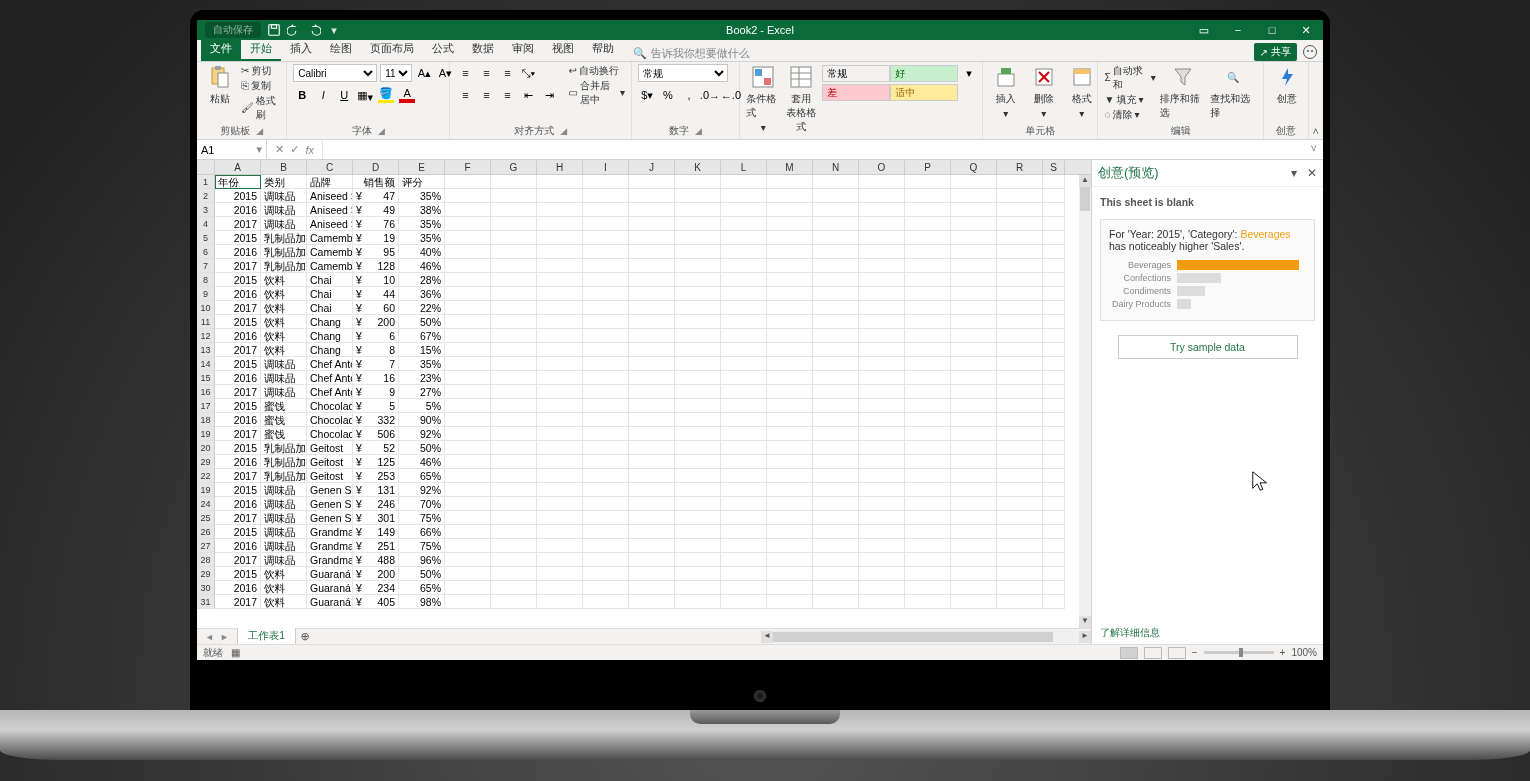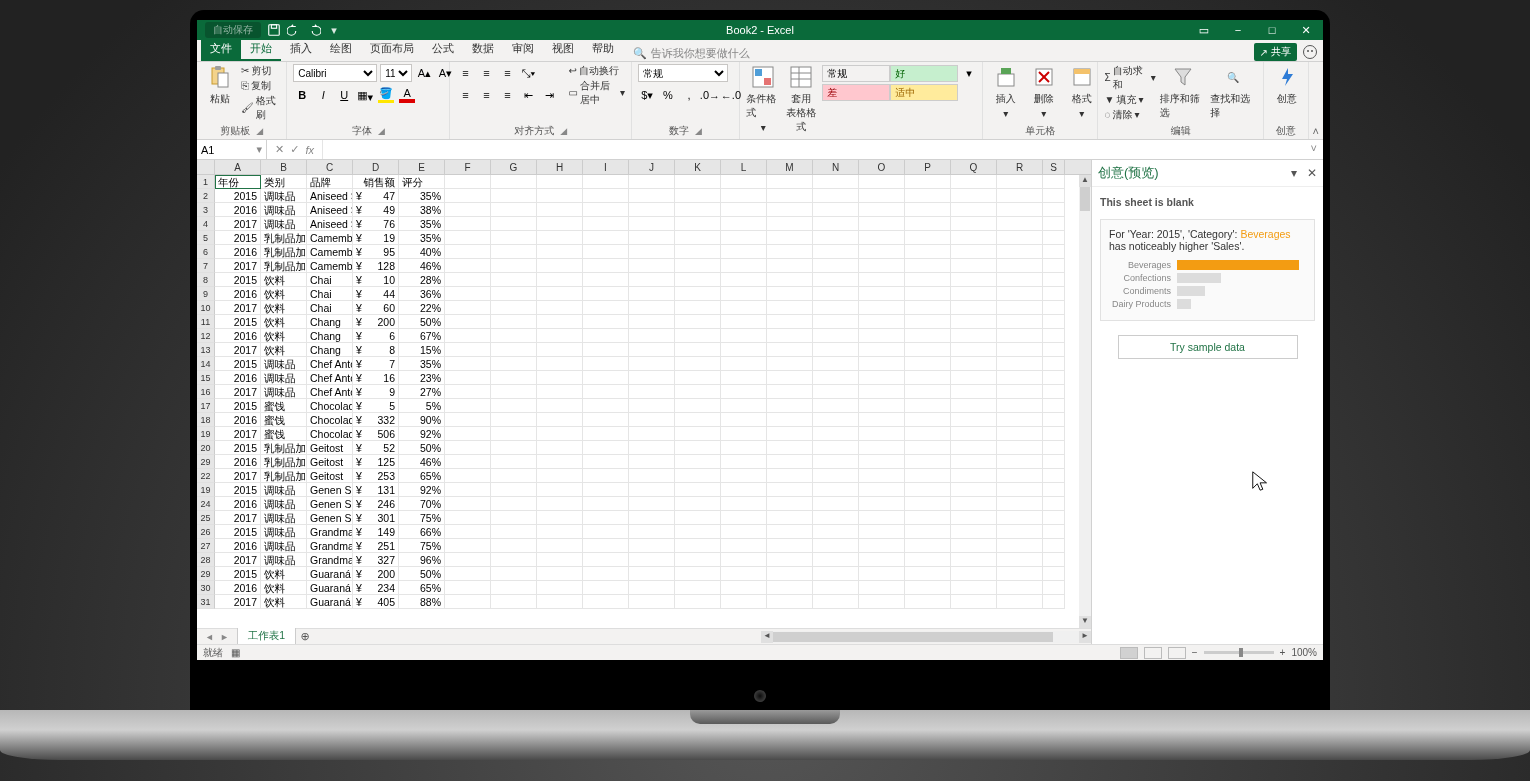--- a/index.html
+++ b/index.html
@@ -1114,21 +1114,21 @@
                 <div class="cell" style="width: 46px;"></div>
                 <div class="cell" style="width: 22px;"></div>
               </div>
               <div class="row">
                 <div class="rh">28</div>
                 <div class="cell r" style="width: 46px;">2017</div>
                 <div class="cell" style="width: 46px;">调味品</div>
                 <div class="cell" style="width: 46px;">Grandma'</div>
                 <div class="cell" style="width: 46px; overflow: visible;">
                   <span style="float:left">¥</span>
-                  <span style="float:right">327</span>
+                  <span style="float:right">488</span>
                 </div>
                 <div class="cell r" style="width: 46px;">96%</div>
                 <div class="cell" style="width: 46px;"></div>
                 <div class="cell" style="width: 46px;"></div>
                 <div class="cell" style="width: 46px;"></div>
                 <div class="cell" style="width: 46px;"></div>
                 <div class="cell" style="width: 46px;"></div>
                 <div class="cell" style="width: 46px;"></div>
                 <div class="cell" style="width: 46px;"></div>
                 <div class="cell" style="width: 46px;"></div>
@@ -1191,21 +1191,21 @@
               </div>
               <div class="row">
                 <div class="rh">31</div>
                 <div class="cell r" style="width: 46px;">2017</div>
                 <div class="cell" style="width: 46px;">饮料</div>
                 <div class="cell" style="width: 46px;">Guaraná F</div>
                 <div class="cell" style="width: 46px; overflow: visible;">
                   <span style="float:left">¥</span>
                   <span style="float:right">405</span>
                 </div>
-                <div class="cell r" style="width: 46px;">88%</div>
+                <div class="cell r" style="width: 46px;">98%</div>
                 <div class="cell" style="width: 46px;"></div>
                 <div class="cell" style="width: 46px;"></div>
                 <div class="cell" style="width: 46px;"></div>
                 <div class="cell" style="width: 46px;"></div>
                 <div class="cell" style="width: 46px;"></div>
                 <div class="cell" style="width: 46px;"></div>
                 <div class="cell" style="width: 46px;"></div>
                 <div class="cell" style="width: 46px;"></div>
                 <div class="cell" style="width: 46px;"></div>
                 <div class="cell" style="width: 46px;"></div>
@@ -1267,20 +1267,23 @@
                   <div class="lbl">Condiments</div>
                   <div class="bar" style="width: 28px; background: rgb(220, 220, 220);"></div>
                 </div>
                 <div class="barrow">
                   <div class="lbl">Dairy Products</div>
                   <div class="bar" style="width: 14px; background: rgb(220, 220, 220);"></div>
                 </div>
               </div>
           </div>
           <button class="try-btn">Try sample data</button>
+        </div>
+        <div class="ideas-foot">
+          <a>了解详细信息</a>
         </div>
       </div>
     </div>
 
     <div class="statusbar">
       <span>就绪</span>
       <span>▦</span>
       <div class="right">
         <span class="viewbtn" style="background:#d1d1d1"></span>
         <span class="viewbtn"></span>

